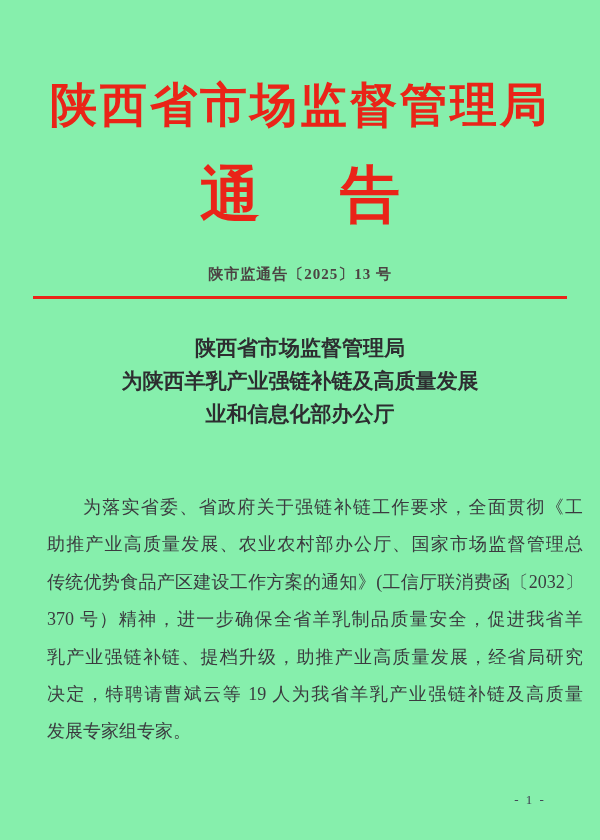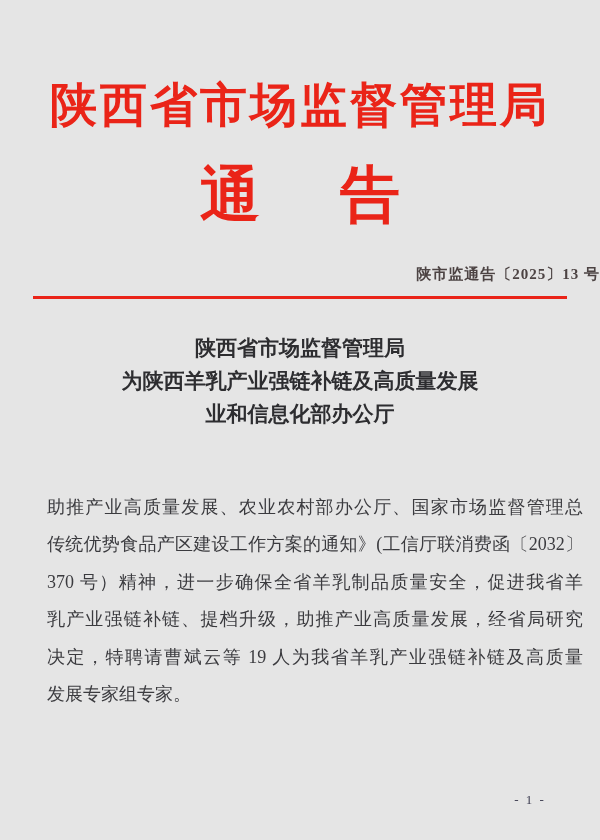--- a/index.html
+++ b/index.html
@@ -30,21 +30,21 @@
     justify-content: center;
     gap: 80px;
     font-size: 60px;
     font-weight: bold;
     line-height: 1.1;
     color: var(--red);
   }
   .doc-number {
     position: absolute;
     top: 265px; left: 0; width: 600px;
-    text-align: right;
+    text-align: center;
     font-size: 15px;
     font-weight: bold;
     letter-spacing: 1px;
     color: #4c4343;
   }
   .red-line {
     position: absolute;
     top: 296px; left: 33px;
     width: 534px; height: 3px;
     background: var(--red);
@@ -80,40 +80,41 @@
     width: 70px;
     text-align: center;
     font-size: 13px;
     letter-spacing: 2px;
     color: #3e3e52;
   }
 </style>
 </head>
 <body>
 
-<div class="page" style="--red: #ea2418; background: #e5e5e5;">
+<div class="page" style="--red: #ea2418; background: #86efac;">
 
   <div class="agency">陕西省市场监督管理局</div>
 
   <div class="notice-type">
     <span>通</span>
     <span>告</span>
   </div>
 
   <div class="doc-number" style="color: rgb(76, 67, 67);">陕市监通告〔2025〕13 号</div>
 
   <div class="red-line"></div>
 
   <div class="notice-title" style="color: rgb(45, 45, 48);">
     <div>陕西省市场监督管理局</div>
     <div>为陕西羊乳产业强链补链及高质量发展</div>
     <div>业和信息化部办公厅</div>
   </div>
 
   <div class="body-text" style="color: rgb(59, 59, 63);">
+    <div class="body-line first">为落实省委、省政府关于强链补链工作要求，全面贯彻《工</div>
     <div class="body-line">助推产业高质量发展、农业农村部办公厅、国家市场监督管理总</div>
     <div class="body-line">传统优势食品产区建设工作方案的通知》(工信厅联消费函〔2032〕</div>
     <div class="body-line">370 号）精神，进一步确保全省羊乳制品质量安全，促进我省羊</div>
     <div class="body-line">乳产业强链补链、提档升级，助推产业高质量发展，经省局研究</div>
     <div class="body-line">决定，特聘请曹斌云等 19 人为我省羊乳产业强链补链及高质量</div>
     <div class="body-line last">发展专家组专家。</div>
   </div>
 
   <div class="page-number" style="color: rgb(62, 62, 82);">- 1 -</div>
 

